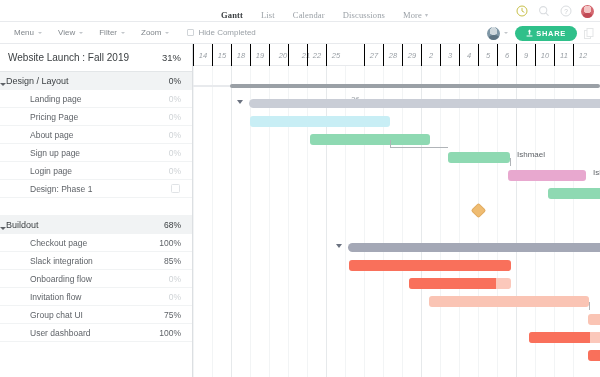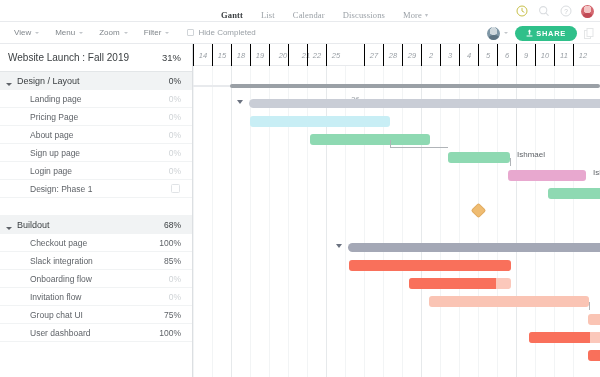--- a/index.html
+++ b/index.html
@@ -89,21 +89,21 @@
     background:#fff; border-right:1px solid #dcdfe2;
   }
   .row {
     position:relative; height:18px; display:flex; align-items:center;
     border-bottom:1px solid #f1f3f4; font-size:8.5px; color:#5f6368;
   }
   .row.project { height:28px; font-size:10px; color:#3c4043; border-bottom:1px solid #e3e6e8; }
   .row.group { background:#f1f3f4; font-size:9px; color:#3c4043; }
   .rname { flex:1; overflow:hidden; white-space:nowrap; text-overflow:ellipsis; }
   .row.project .rname { padding-left:8px; }
-  .row.group .rname { padding-left:6px; display:flex; align-items:flex-end; gap:5px; }
+  .row.group .rname { display:flex; align-items:flex-end; }
   .row.task .rname { padding-left:30px; }
   .tri { width:0;height:0;border-left:3px solid transparent;border-right:3px solid transparent;
          border-top:3.6px solid #5f6368; cursor:pointer; }
   .pct { width:42px; text-align:right; padding-right:11px; font-size:8.5px; }
   .row.project .pct { font-size:9.5px; color:#3c4043; }
   .row.group .pct { color:#3c4043; }
   .pct.zero { color:#cfd3d6; }
   .pct.done { color:#5f6368; }
   .mcheck { width:9px;height:9px;border:1px solid #e0e3e6;border-radius:1.5px;background:#fff;
             margin-left:auto; margin-right:12px; cursor:pointer; }
@@ -180,33 +180,33 @@
             <circle cx="6" cy="6" r="5" fill="none" stroke="#dadde0" stroke-width="1"></circle>
             <text x="6" y="8.6" font-size="6.5" fill="#c8cbce" text-anchor="middle" font-family="Liberation Sans">?</text>
           </svg>
       </div>
       <div class="avatar"></div>
     </div>
   </div>
 
   <div class="toolbar">
     <div class="tbtn">
+        <span>Menu</span>
+        <i class="chev"></i>
+      </div>
+    <div class="tbtn">
         <span>View</span>
         <i class="chev"></i>
       </div>
     <div class="tbtn">
-        <span>Menu</span>
+        <span>Filter</span>
         <i class="chev"></i>
       </div>
     <div class="tbtn">
         <span>Zoom</span>
-        <i class="chev"></i>
-      </div>
-    <div class="tbtn">
-        <span>Filter</span>
         <i class="chev"></i>
       </div>
     <div class="hidecomp">
       <span class="cbox"></span>
       <span>Hide Completed</span>
     </div>
     <div class="tb-right">
       <div class="tb-avatar"></div>
       <i class="tb-avcaret"></i>
       <div class="sharebtn">

